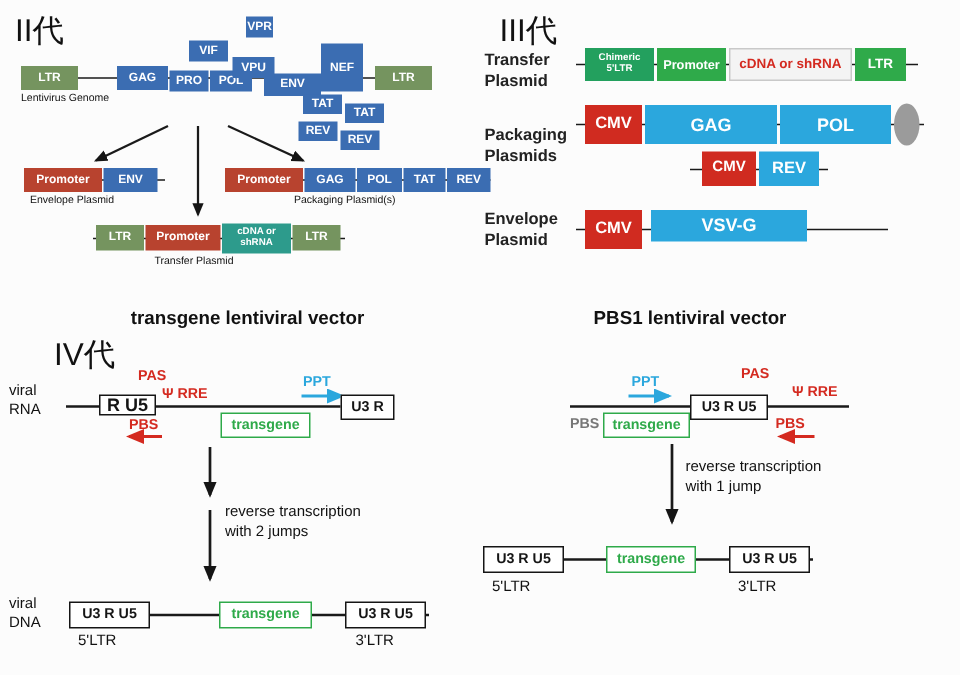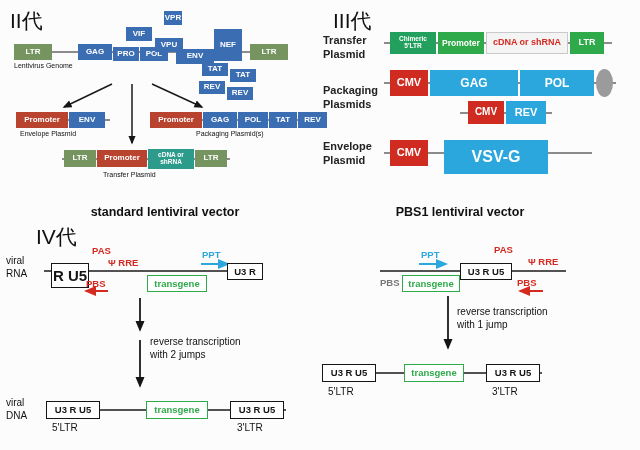--- a/index.html
+++ b/index.html
@@ -135,29 +135,29 @@
   <div class="bx g3red" style="left:390px;top:70px;width:38px;height:26px;font-size:11px">CMV</div>
   <div class="bx g3blue" style="left:430px;top:70px;width:88px;height:26px;font-size:12px">GAG</div>
   <div class="bx g3blue" style="left:520px;top:70px;width:74px;height:26px;font-size:12px">POL</div>
   <div class="bx g3gray" style="left:596px;top:69px;width:17px;height:28px;border-radius:50%"></div>
   <div class="bx g3red" style="left:468px;top:101px;width:36px;height:23px;font-size:10px">CMV</div>
   <div class="bx g3blue" style="left:506px;top:101px;width:40px;height:23px;font-size:11px">REV</div>
 
   <div class="lbl side3 pre" style="left:323px;top:140px;width:62px">Envelope
 Plasmid</div>
   <div class="bx g3red" style="left:390px;top:140px;width:38px;height:26px;font-size:11px">CMV</div>
-  <div class="bx g3blue" style="left:444px;top:140px;width:104px;height:34px;font-size:16px">VSV-G</div>
+  <div class="bx g3blue" style="left:434px;top:140px;width:104px;height:21px;font-size:12px">VSV-G</div>
 
   <div class="lbl gentitle" style="left:36px;top:224px">IV代</div>
-  <div class="lbl sectitle" style="left:80px;top:205px;width:170px">standard lentiviral vector</div>
+  <div class="lbl sectitle" style="left:80px;top:205px;width:170px">transgene lentiviral vector</div>
   <div class="lbl sectitle" style="left:380px;top:205px;width:160px">PBS1 lentiviral vector</div>
 
   <div class="lbl plain11 pre" style="left:6px;top:255px">viral
 RNA</div>
-  <div class="bx outline" style="left:51px;top:263px;width:38px;height:25px;font-size:15px">R U5</div>
+  <div class="bx outline" style="left:66px;top:263px;width:38px;height:14px;font-size:12px">R U5</div>
   <div class="lbl redtxt" style="left:92px;top:245px">PAS</div>
   <div class="lbl redtxt" style="left:108px;top:257px">Ψ RRE</div>
   <div class="lbl redtxt" style="left:86px;top:278px">PBS</div>
   <div class="bx tgene" style="left:147px;top:275px;width:60px;height:17px;font-size:9.5px">transgene</div>
   <div class="lbl cyantxt" style="left:202px;top:249px">PPT</div>
   <div class="bx outline" style="left:227px;top:263px;width:36px;height:17px;font-size:9.5px">U3 R</div>
   <div class="lbl plain11 pre" style="left:150px;top:336px;width:140px">reverse transcription
 with 2 jumps</div>
   <div class="lbl plain11 pre" style="left:6px;top:397px">viral
 DNA</div>

